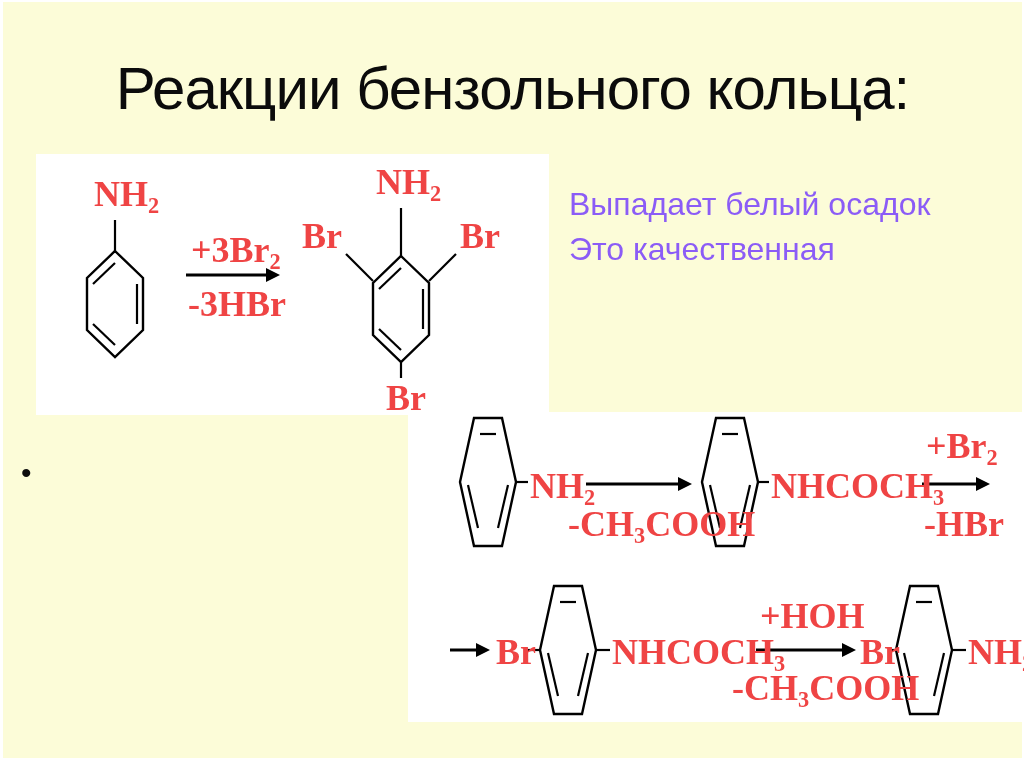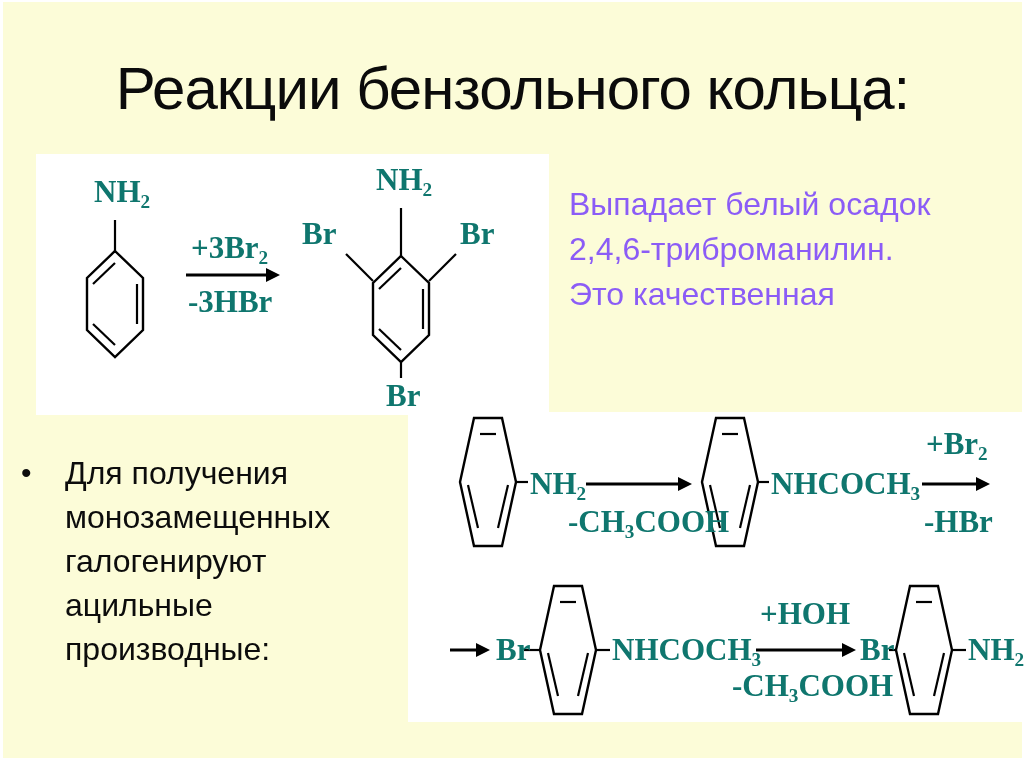--- a/index.html
+++ b/index.html
@@ -18,21 +18,21 @@
     font:400 60px/66px "Liberation Sans",sans-serif;
     color:#0b0b0b;letter-spacing:-1px;
   }
   .panel{position:absolute;background:#ffffff;}
   .panel1{left:33px;top:152px;width:513px;height:261px;}
   .panel2{left:405px;top:410px;width:617px;height:310px;}
   .panel svg{position:absolute;left:0;top:0;}
   .chem{
     position:absolute;white-space:nowrap;line-height:1;
     font-family:"Liberation Serif",serif;font-weight:700;
-    font-size:31px;color:#0f766e;
+    font-size:36px;color:#ef4444;
   }
   .chem sub{
     font-size:0.62em;line-height:0;position:relative;top:0.3em;vertical-align:baseline;
   }
   .note{position:absolute;left:566px;top:180px;width:440px;color:#8b5cf6;}
   .note .line{
     font:400 32px/45px "Liberation Sans",sans-serif;
   }
   .note .para-gap{}
   .bullet-marker{
@@ -85,32 +85,24 @@
     <span class="chem" style="left:155px;top:78px">+3Br<sub>2</sub></span>
     <span class="chem" style="left:152px;top:132px">-3HBr</span>
     <span class="chem" style="left:340px;top:10px">NH<sub>2</sub></span>
     <span class="chem" style="left:266px;top:64px">Br</span>
     <span class="chem" style="left:424px;top:64px">Br</span>
     <span class="chem" style="left:350px;top:226px">Br</span>
   </section>
 
   <div class="note">
     <div class="line">Выпадает белый осадок</div>
-    <div class="line">2,4,6-триброманилин.</div>
     <div class="line para-gap">Это качественная</div>
   </div>
 
   <span class="bullet-marker">•</span>
-  <div class="bullet-text">
-    <div class="line">Для получения</div>
-    <div class="line">монозамещенных</div>
-    <div class="line">галогенируют</div>
-    <div class="line">ацильные</div>
-    <div class="line">производные:</div>
-  </div>
 
   <section class="panel panel2">
     <svg width="617" height="310" viewBox="0 0 617 310">
 
       <g class="struct">
         <path class="ring" d="M66,6 L94,6 L108,70 L94,134 L66,134 L52,70 Z"></path>
         <line class="dbond" x1="72" y1="22" x2="88" y2="22"></line>
         <line class="dbond" x1="100" y1="73" x2="90" y2="116"></line>
         <line class="dbond" x1="60" y1="73" x2="70" y2="116"></line>
         <line class="bond" x1="108" y1="70" x2="120" y2="70"></line>

